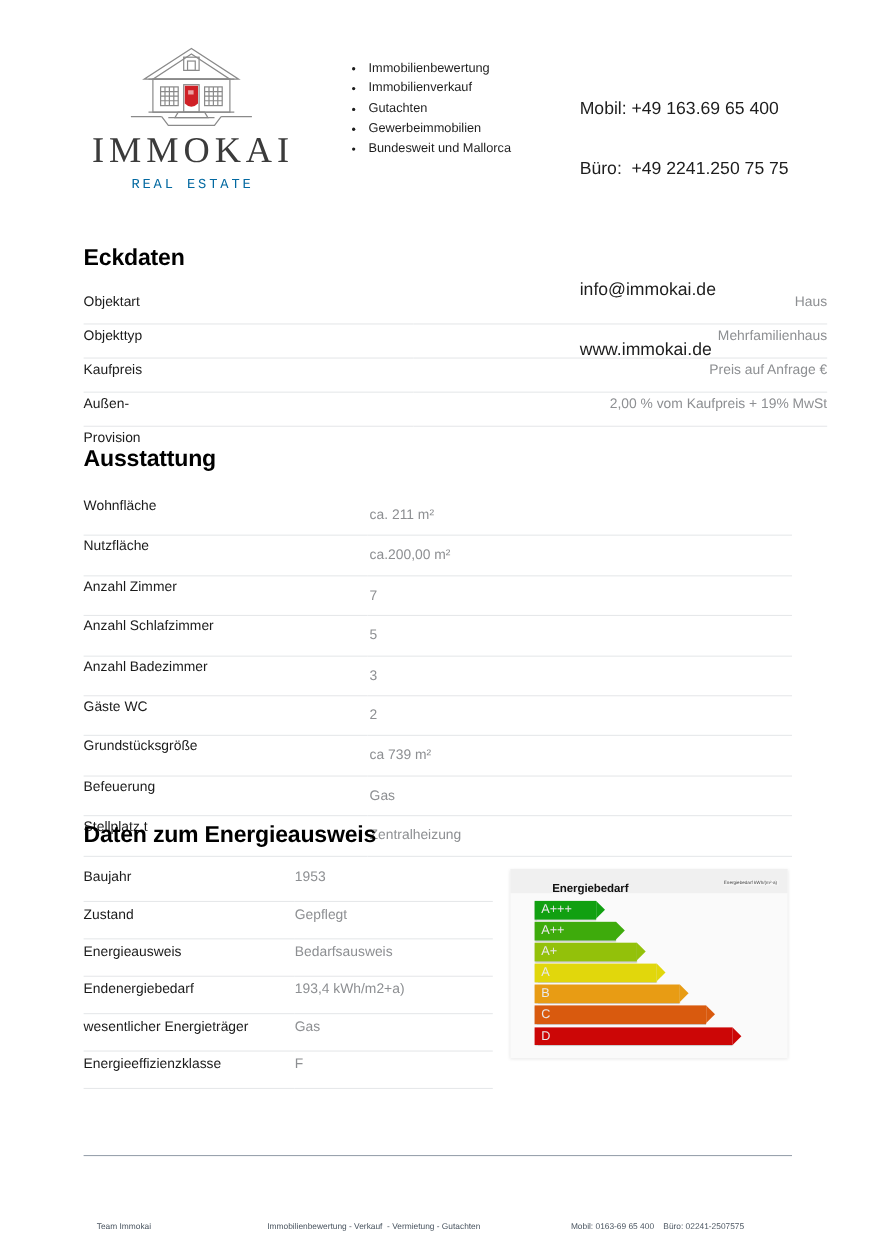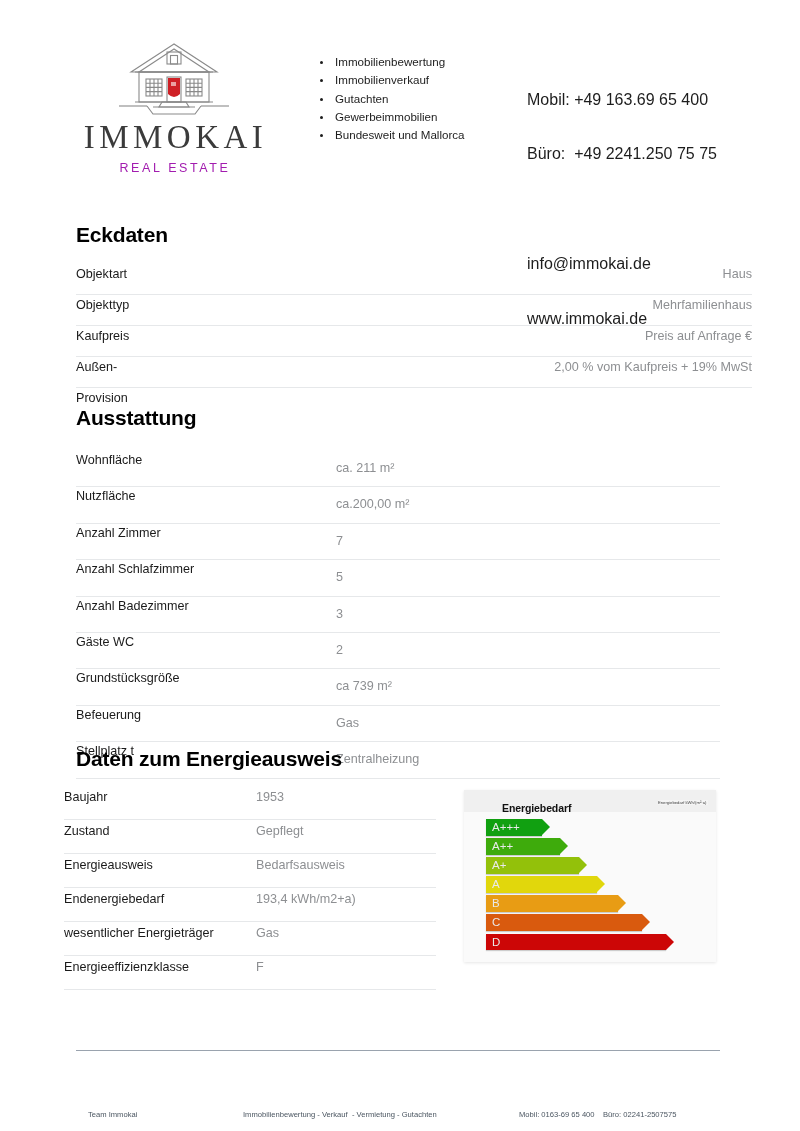--- a/index.html
+++ b/index.html
@@ -37,24 +37,24 @@
     font-family: "Liberation Serif", serif;
     font-size: 33px;
     letter-spacing: 4.5px;
     color: #3b3b3b;
     margin-top: 4px;
     line-height: 1.05;
     white-space: nowrap;
     text-indent: 4px;
   }
   .logo-sub {
-    font-family: Liberation Sans, sans-serif;
+    font-family: Liberation Mono, monospace;
     font-size: 12.5px;
     letter-spacing: 2.6px;
-    color: #a21caf;
+    color: #0369a1;
     margin-top: 6px;
     text-indent: 3px;
   }
 
   .services {
     position: absolute;
     left: 318px; top: 53px;
     margin: 0;
     padding: 0;
     list-style: none;
@@ -124,21 +124,21 @@
   #eckdaten-table .val { text-align: right; padding-top: 3px; }
   #eckdaten-table tr:last-child td { border-bottom: none; }
 
   
   #ausstattung-table { left: 76px; top: 451px; width: 644px; }
   #ausstattung-table td { height: 25.4px; }
   #ausstattung-table .lbl { width: 258px; padding-top: 2px; }
   #ausstattung-table .val { padding-top: 10px; padding-left: 2px; }
 
   
-  #energie-table { left: 64px; top: 786px; width: 372px; }
+  #energie-table { left: 76px; top: 786px; width: 372px; }
   #energie-table td { height: 27px; }
   #energie-table .lbl { width: 192px; padding-top: 4px; }
   #energie-table .val { padding-top: 4px; }
 
   
   .energy-card {
     position: absolute;
     left: 464px; top: 790px;
     width: 252px; height: 172px;
     background: #fafafa;

